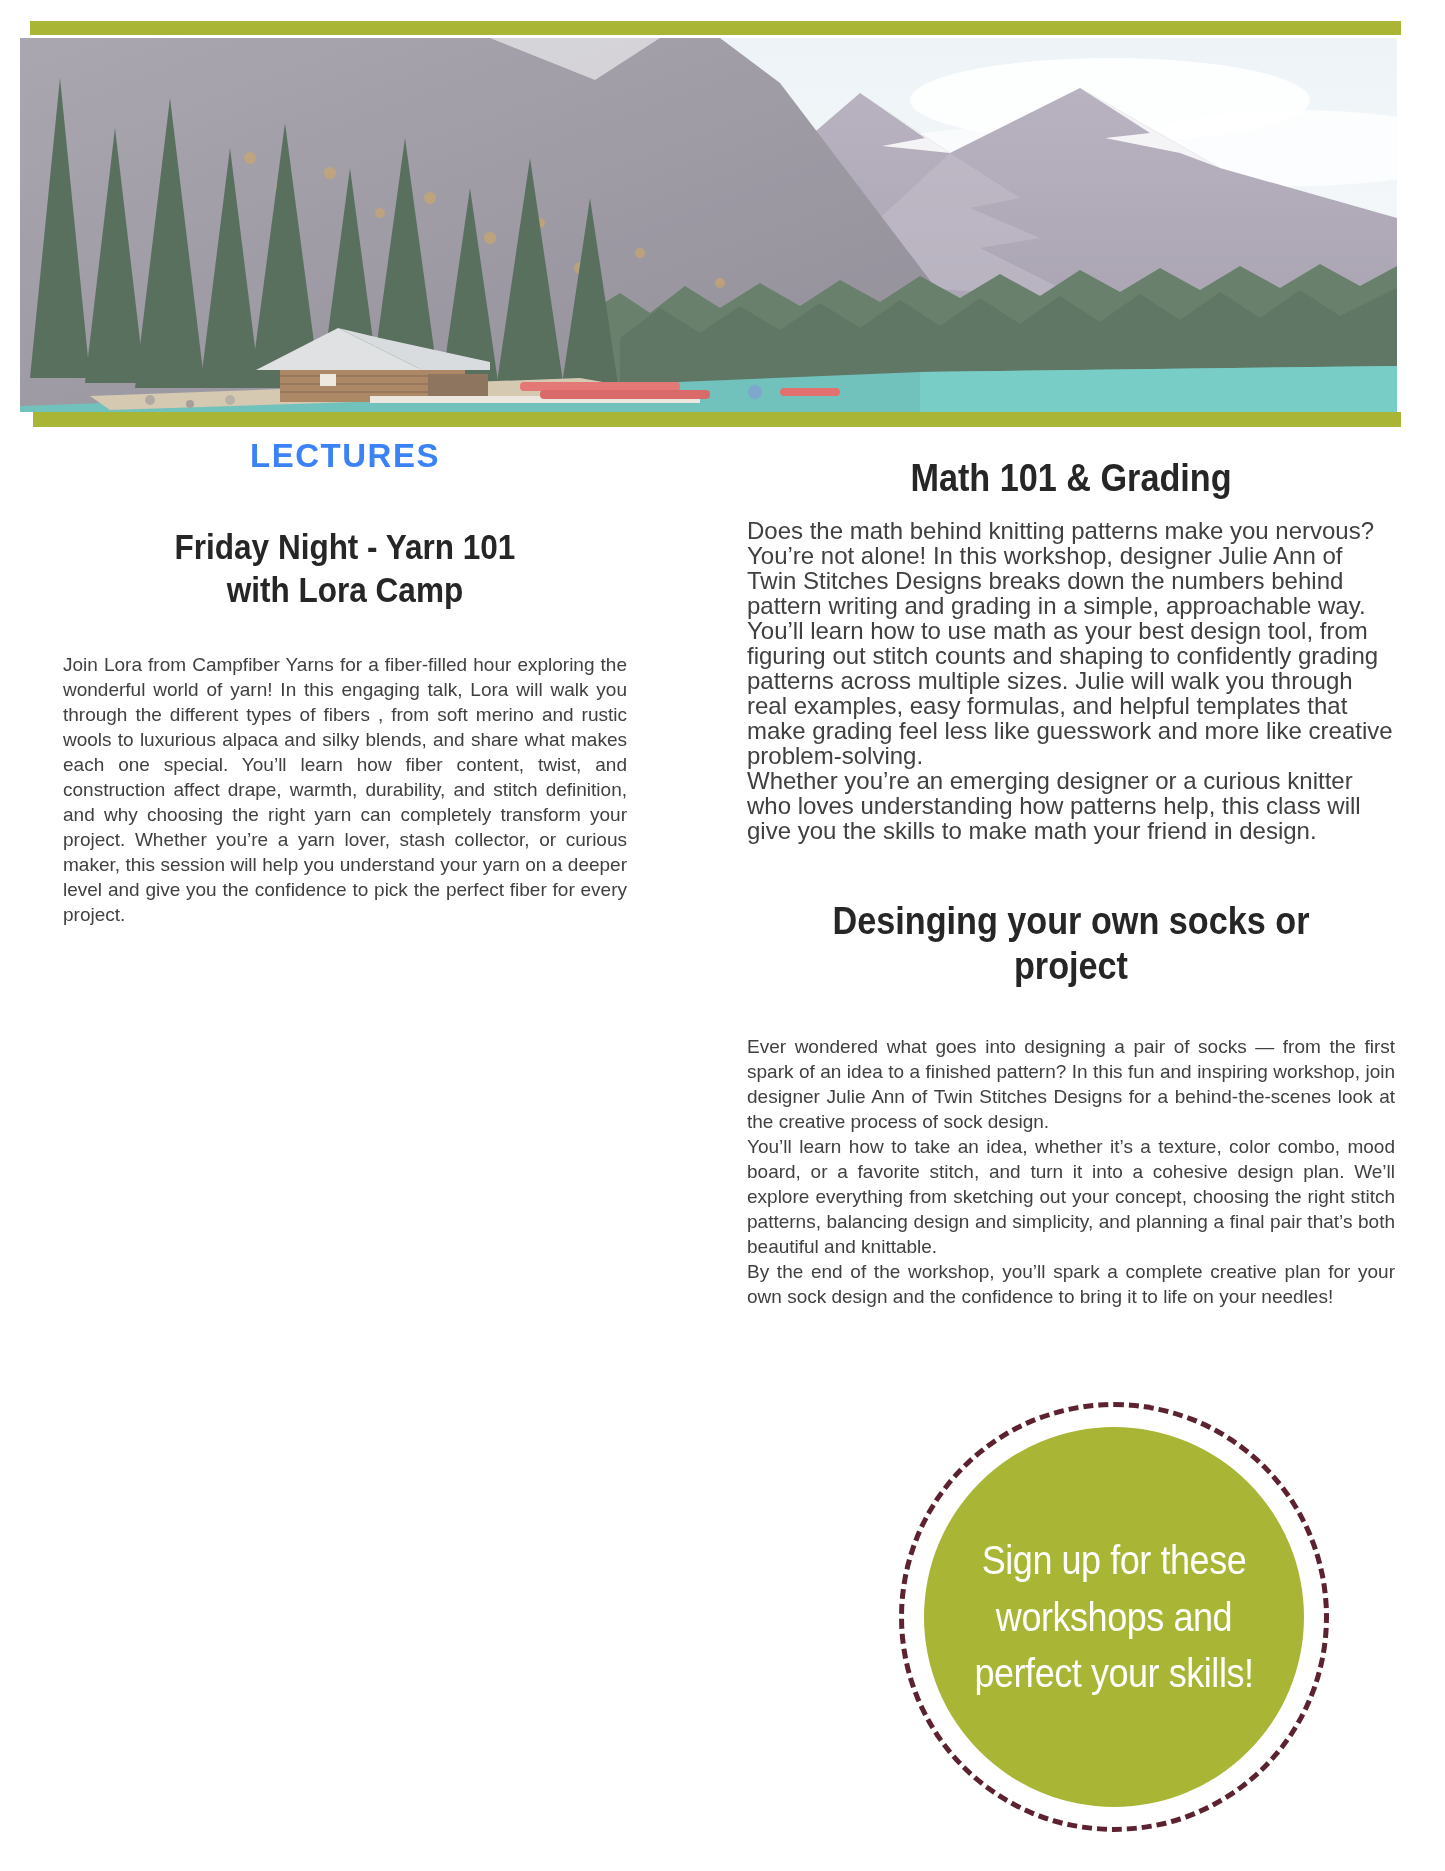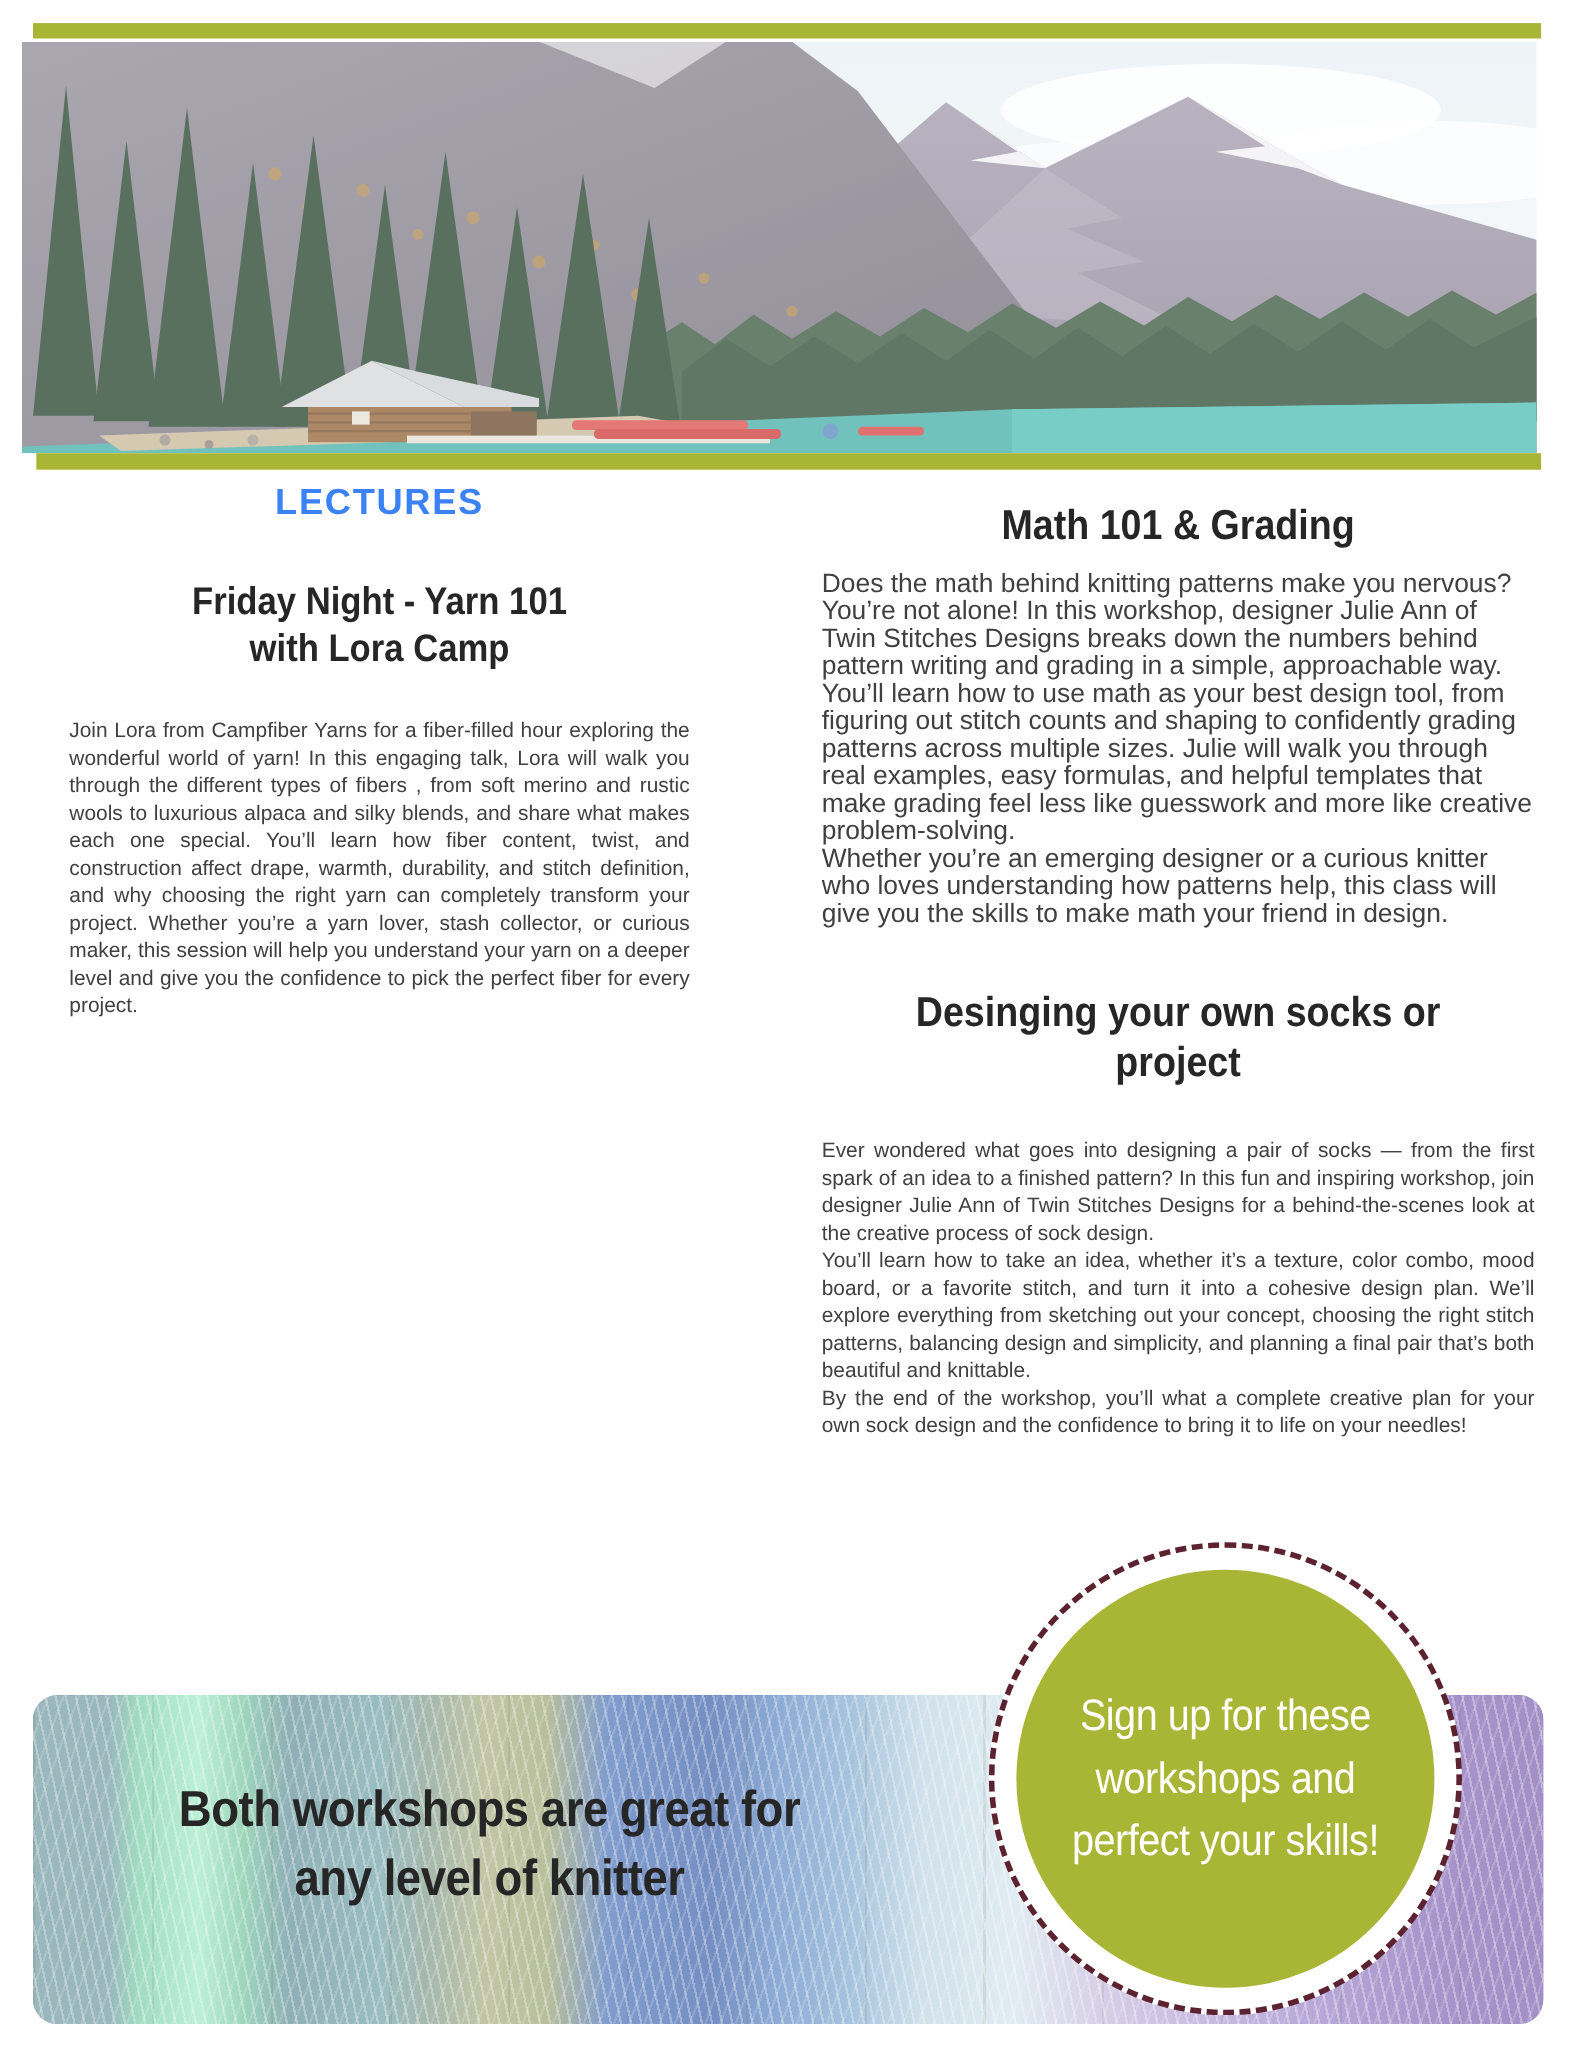--- a/index.html
+++ b/index.html
@@ -205,30 +205,24 @@
     <h2 class="class-title cond">Math 101 &amp; Grading</h2>
     <div class="body-left math-gap">
       <p>Does the math behind knitting patterns make you nervous? You’re not alone! In this workshop, designer Julie Ann of Twin Stitches Designs breaks down the numbers behind pattern writing and grading in a simple, approachable way.</p>
       <p>You’ll learn how to use math as your best design tool,  from figuring out stitch counts and shaping to confidently grading patterns across multiple sizes. Julie will walk you through real examples, easy formulas, and helpful templates that make grading feel less like guesswork and more like creative problem-solving.</p>
       <p>Whether you’re an emerging designer or a curious knitter who loves understanding how patterns help, this class will give you the skills to make math your friend in design.</p>
     </div>
     <h2 class="class-title-2 cond">Desinging your own socks or project</h2>
     <div class="body-just sock-gap">
       <p>Ever wondered what goes into designing a pair of socks — from the first spark of an idea to a finished pattern? In this fun and inspiring workshop, join designer Julie Ann of Twin Stitches Designs for a behind-the-scenes look at the creative process of sock design.</p>
       <p>You’ll learn how to take an idea,  whether it’s a texture, color combo, mood board, or a favorite stitch,  and turn it into a cohesive design plan. We’ll explore everything from sketching out your concept, choosing the right stitch patterns, balancing design and simplicity, and planning a final pair that’s both beautiful and knittable.</p>
-      <p>By the end of the workshop, you’ll what a complete creative plan for your own sock design and the confidence to bring it to life on your needles!</p>
-    </div>
-  </div>
-
-  <div class="yarn-band">
-    <div class="yarn-texture"></div>
-    <div class="yarn-fade"></div>
-    <div class="banner-text cond preline">Both workshops are great for
-any level of knitter</div>
-  </div>
+      <p>By the end of the workshop, you’ll spark a complete creative plan for your own sock design and the confidence to bring it to life on your needles!</p>
+    </div>
+  </div>
+
 
   <div class="signup">
     <div class="signup-inner">
       <div class="signup-text cond">Sign up for these workshops and perfect your skills!</div>
     </div>
   </div>
 
 </div>
 
 </body></html>

